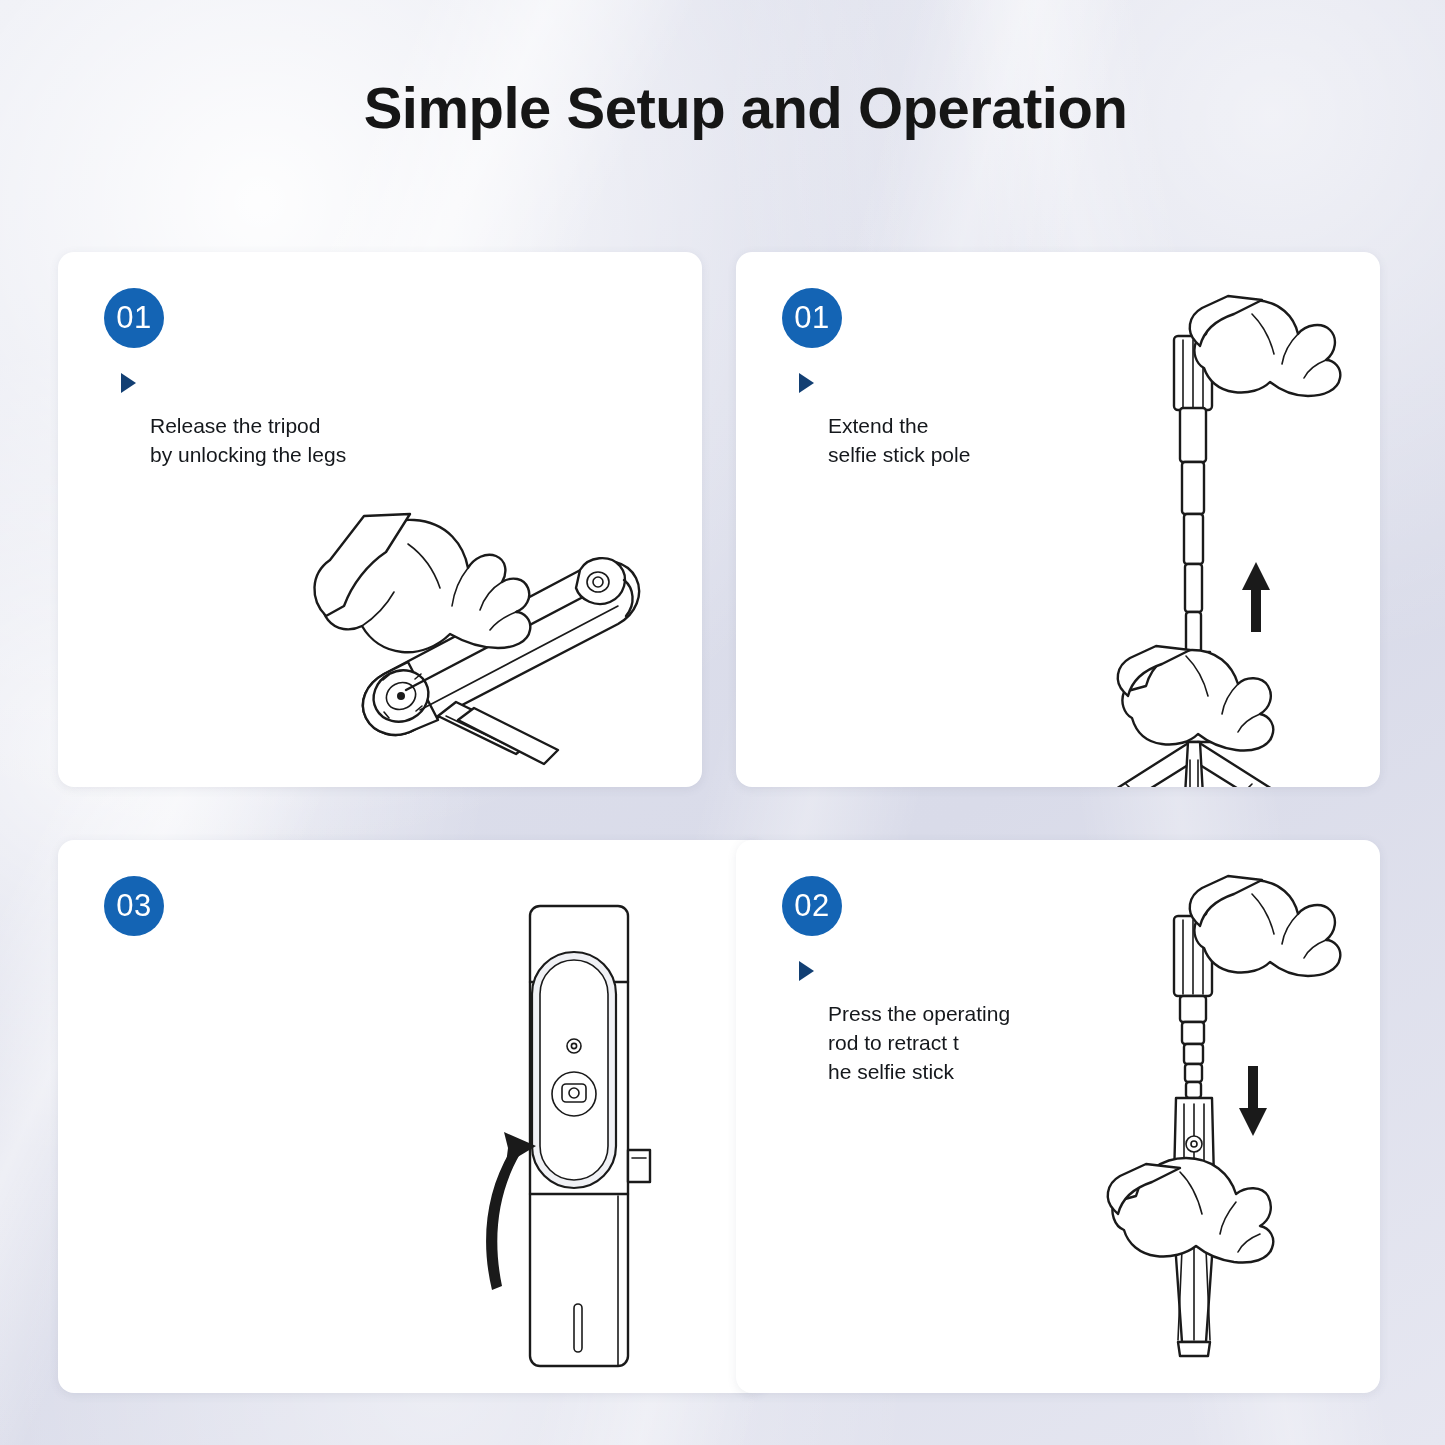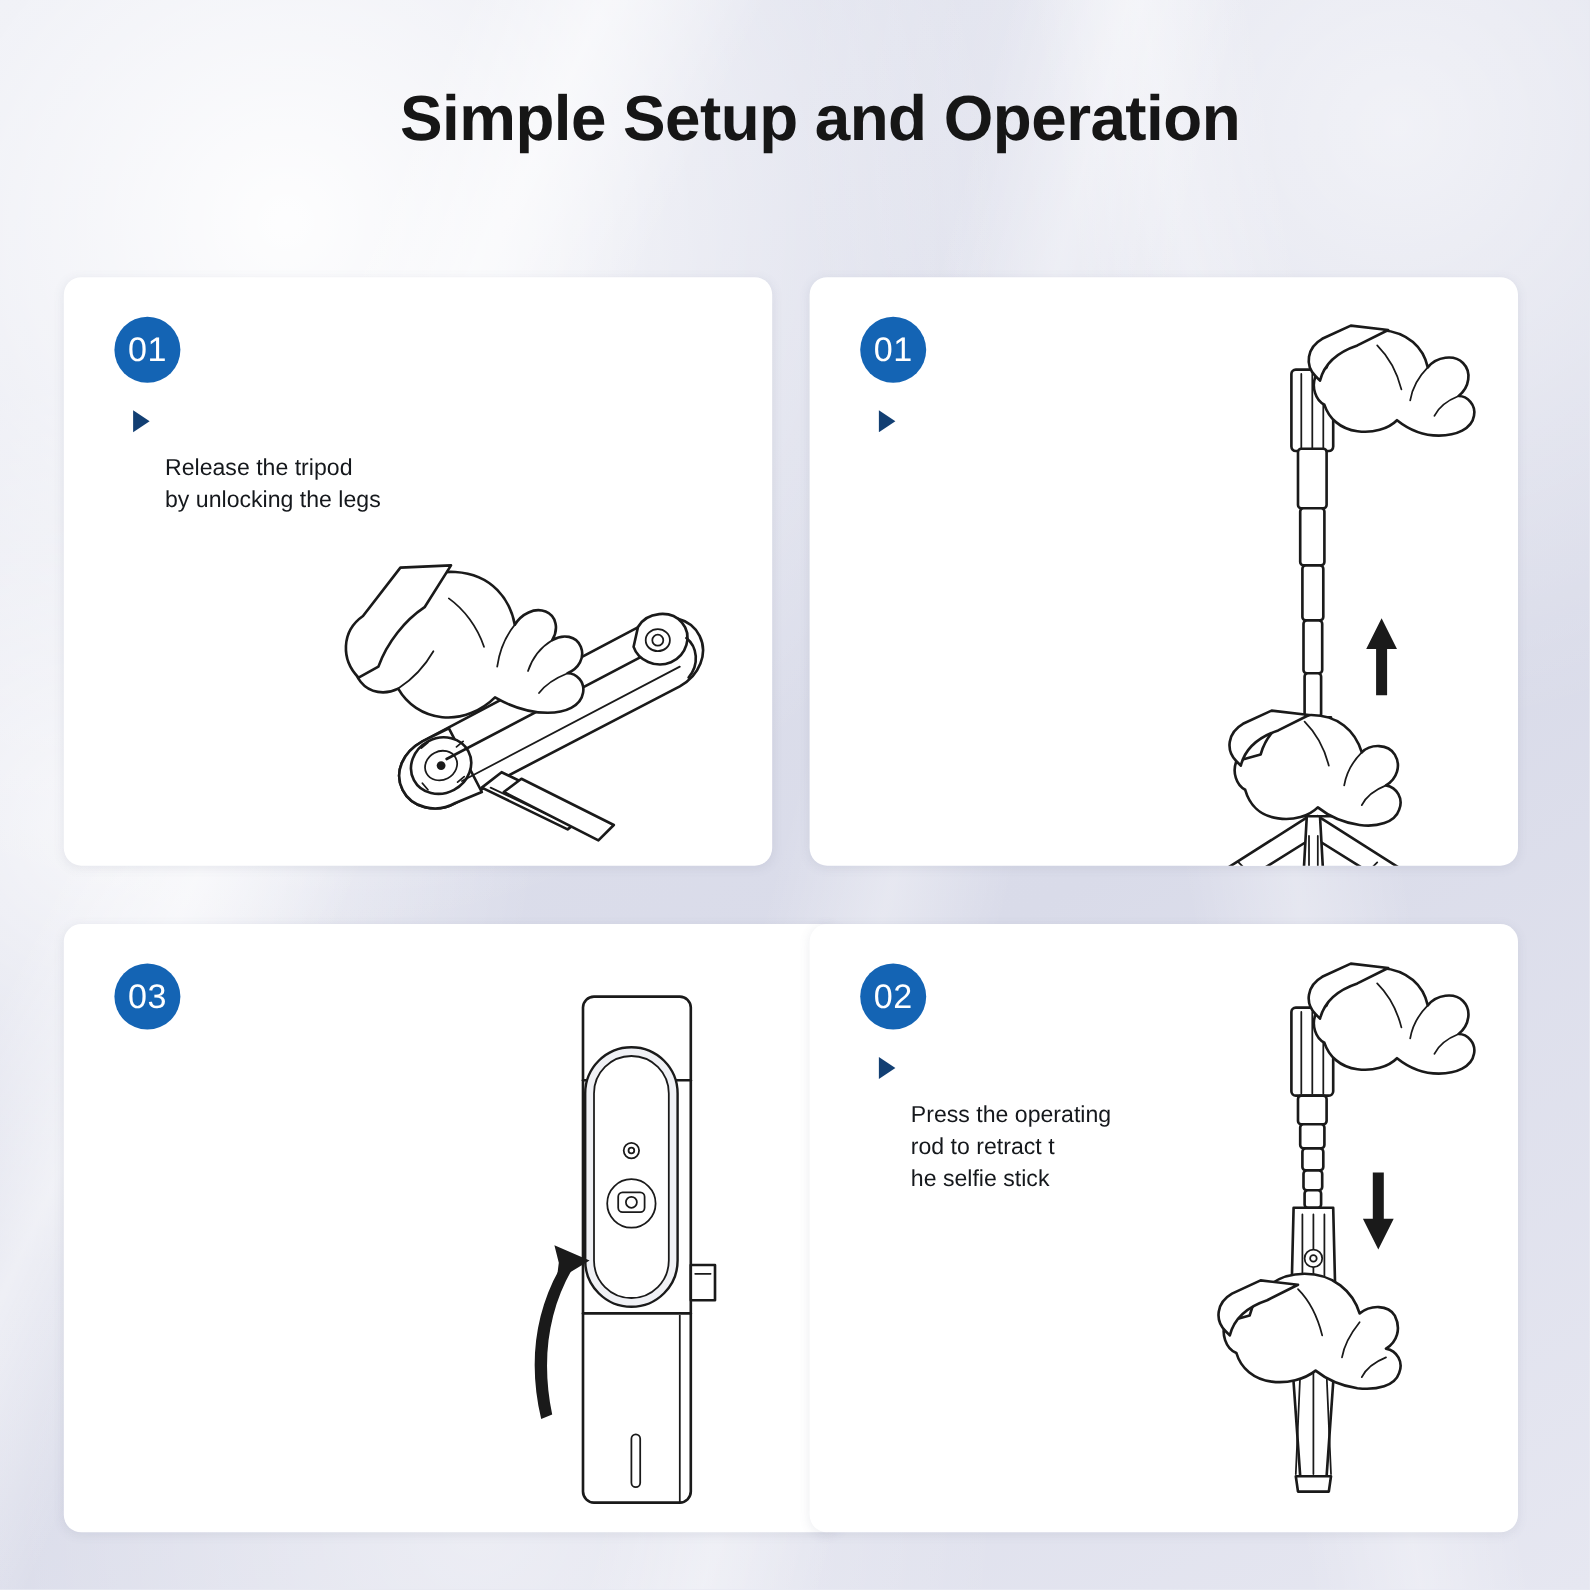--- a/index.html
+++ b/index.html
@@ -169,20 +169,22 @@
 
       <path class="fw" d="M40 136 C24 120 24 94 44 80 L78 36 L124 34 L100 72 C82 84 66 104 58 126 Z" transform="translate(-2,-4)"></path>
     </svg>
   </div>
 </div>
 
 <div class="card" id="card-02">
   <div class="badge">01</div>
   <div class="step-text">
     <div class="tri"></div>
+    <div class="step-label">Extend the
+selfie stick pole</div>
   </div>
 
   <div class="art" style="left:330px; top:38px;">
     <svg width="300" height="510" viewBox="0 0 300 510">
 
       <rect class="fw" x="108" y="46" width="38" height="74" rx="4"></rect>
       <path class="ln-t" d="M117 50 L117 118 M127 50 L127 118 M137 50 L137 118"></path>
 
       <rect class="fw" x="114" y="118" width="26" height="54" rx="3"></rect>
       <rect class="fw" x="116" y="172" width="22" height="52" rx="3"></rect>

